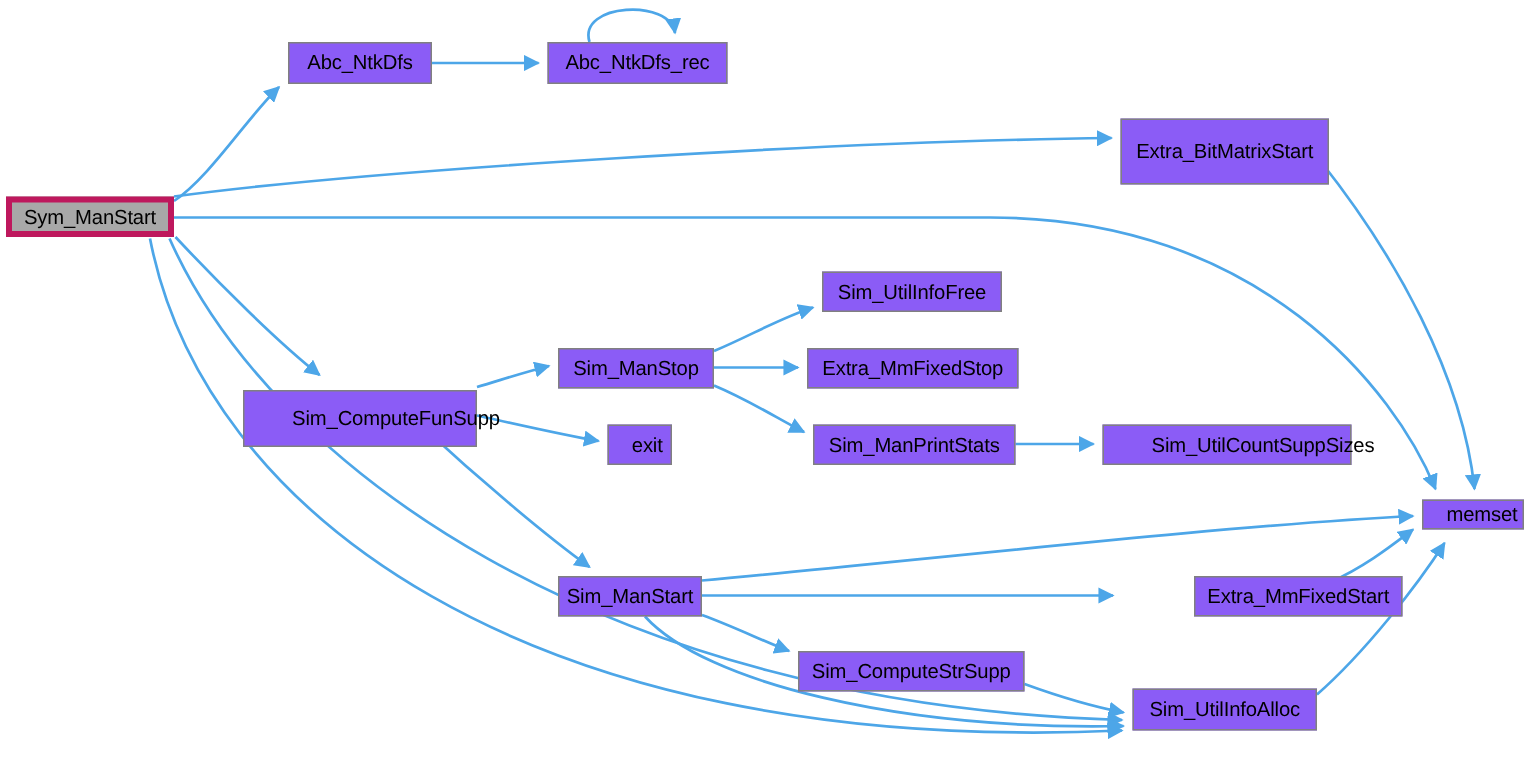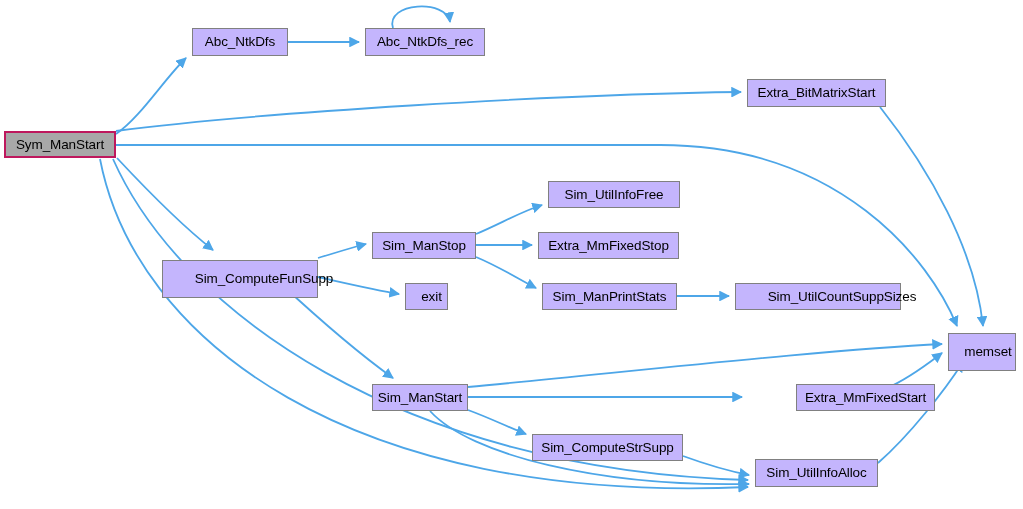--- a/index.html
+++ b/index.html
@@ -18,34 +18,34 @@
   #edges {
     position: absolute;
     left: 0;
     top: 0;
     width: 1023px;
     height: 509px;
   }
   .node {
     position: absolute;
     box-sizing: border-box;
-    background: #c4b5fd;
+    background: #8b5cf6;
     border: 1px solid #808080;
     display: flex;
     align-items: center;
     justify-content: center;
     font-size: 13.5px;
     color: #000000;
     white-space: nowrap;
     line-height: 1;
     letter-spacing: -0.1px;
   }
   .node.highlight {
     background: #a8a8a8;
-    border: 2px solid #be185d;
+    border: 4px solid #be185d;
   }
   .node-label {
     pointer-events: none;
   }
 </style>
 </head>
 <body>
 
 <div id="canvas">
 
@@ -108,45 +108,45 @@
   <div id="nodes">
       <div class="node highlight" style="left: 4px; top: 131px; width: 112px; height: 27px;">
         <span class="node-label">Sym_ManStart</span>
       </div>
       <div class="node" style="left: 192px; top: 28px; width: 96px; height: 28px;">
         <span class="node-label">Abc_NtkDfs</span>
       </div>
       <div class="node" style="left: 365px; top: 28px; width: 120px; height: 28px; align-items: center;">
         <span class="node-label">Abc_NtkDfs_rec</span>
       </div>
-      <div class="node" style="left: 747px; top: 79px; width: 139px; height: 28px;">
+      <div class="node" style="left: 747px; top: 79px; width: 139px; height: 44px;">
         <span class="node-label">Extra_BitMatrixStart</span>
       </div>
-      <div class="node" style="left: 548px; top: 181px; width: 132px; height: 27px;">
+      <div class="node" style="left: 548px; top: 181px; width: 120px; height: 27px;">
         <span class="node-label">Sim_UtilInfoFree</span>
       </div>
       <div class="node" style="left: 162px; top: 260px; width: 156px; height: 38px; padding-left: 48px;">
         <span class="node-label">Sim_ComputeFunSupp</span>
       </div>
       <div class="node" style="left: 372px; top: 232px; width: 104px; height: 27px; align-items: center;">
         <span class="node-label">Sim_ManStop</span>
       </div>
       <div class="node" style="left: 538px; top: 232px; width: 141px; height: 27px;">
         <span class="node-label">Extra_MmFixedStop</span>
       </div>
       <div class="node" style="left: 405px; top: 283px; width: 43px; height: 27px; padding-left: 10px;">
         <span class="node-label">exit</span>
       </div>
       <div class="node" style="left: 542px; top: 283px; width: 135px; height: 27px;">
         <span class="node-label">Sim_ManPrintStats</span>
       </div>
       <div class="node" style="left: 735px; top: 283px; width: 166px; height: 27px; padding-left: 48px;">
         <span class="node-label">Sim_UtilCountSuppSizes</span>
       </div>
-      <div class="node" style="left: 948px; top: 333px; width: 68px; height: 38px; padding-left: 12px;">
+      <div class="node" style="left: 948px; top: 333px; width: 68px; height: 20px; padding-left: 12px;">
         <span class="node-label">memset</span>
       </div>
       <div class="node" style="left: 372px; top: 384px; width: 96px; height: 27px;">
         <span class="node-label">Sim_ManStart</span>
       </div>
       <div class="node" style="left: 748px; top: 384px; width: 139px; height: 27px; margin-left: 48px;">
         <span class="node-label">Extra_MmFixedStart</span>
       </div>
       <div class="node" style="left: 532px; top: 434px; width: 151px; height: 27px;">
         <span class="node-label">Sim_ComputeStrSupp</span>

